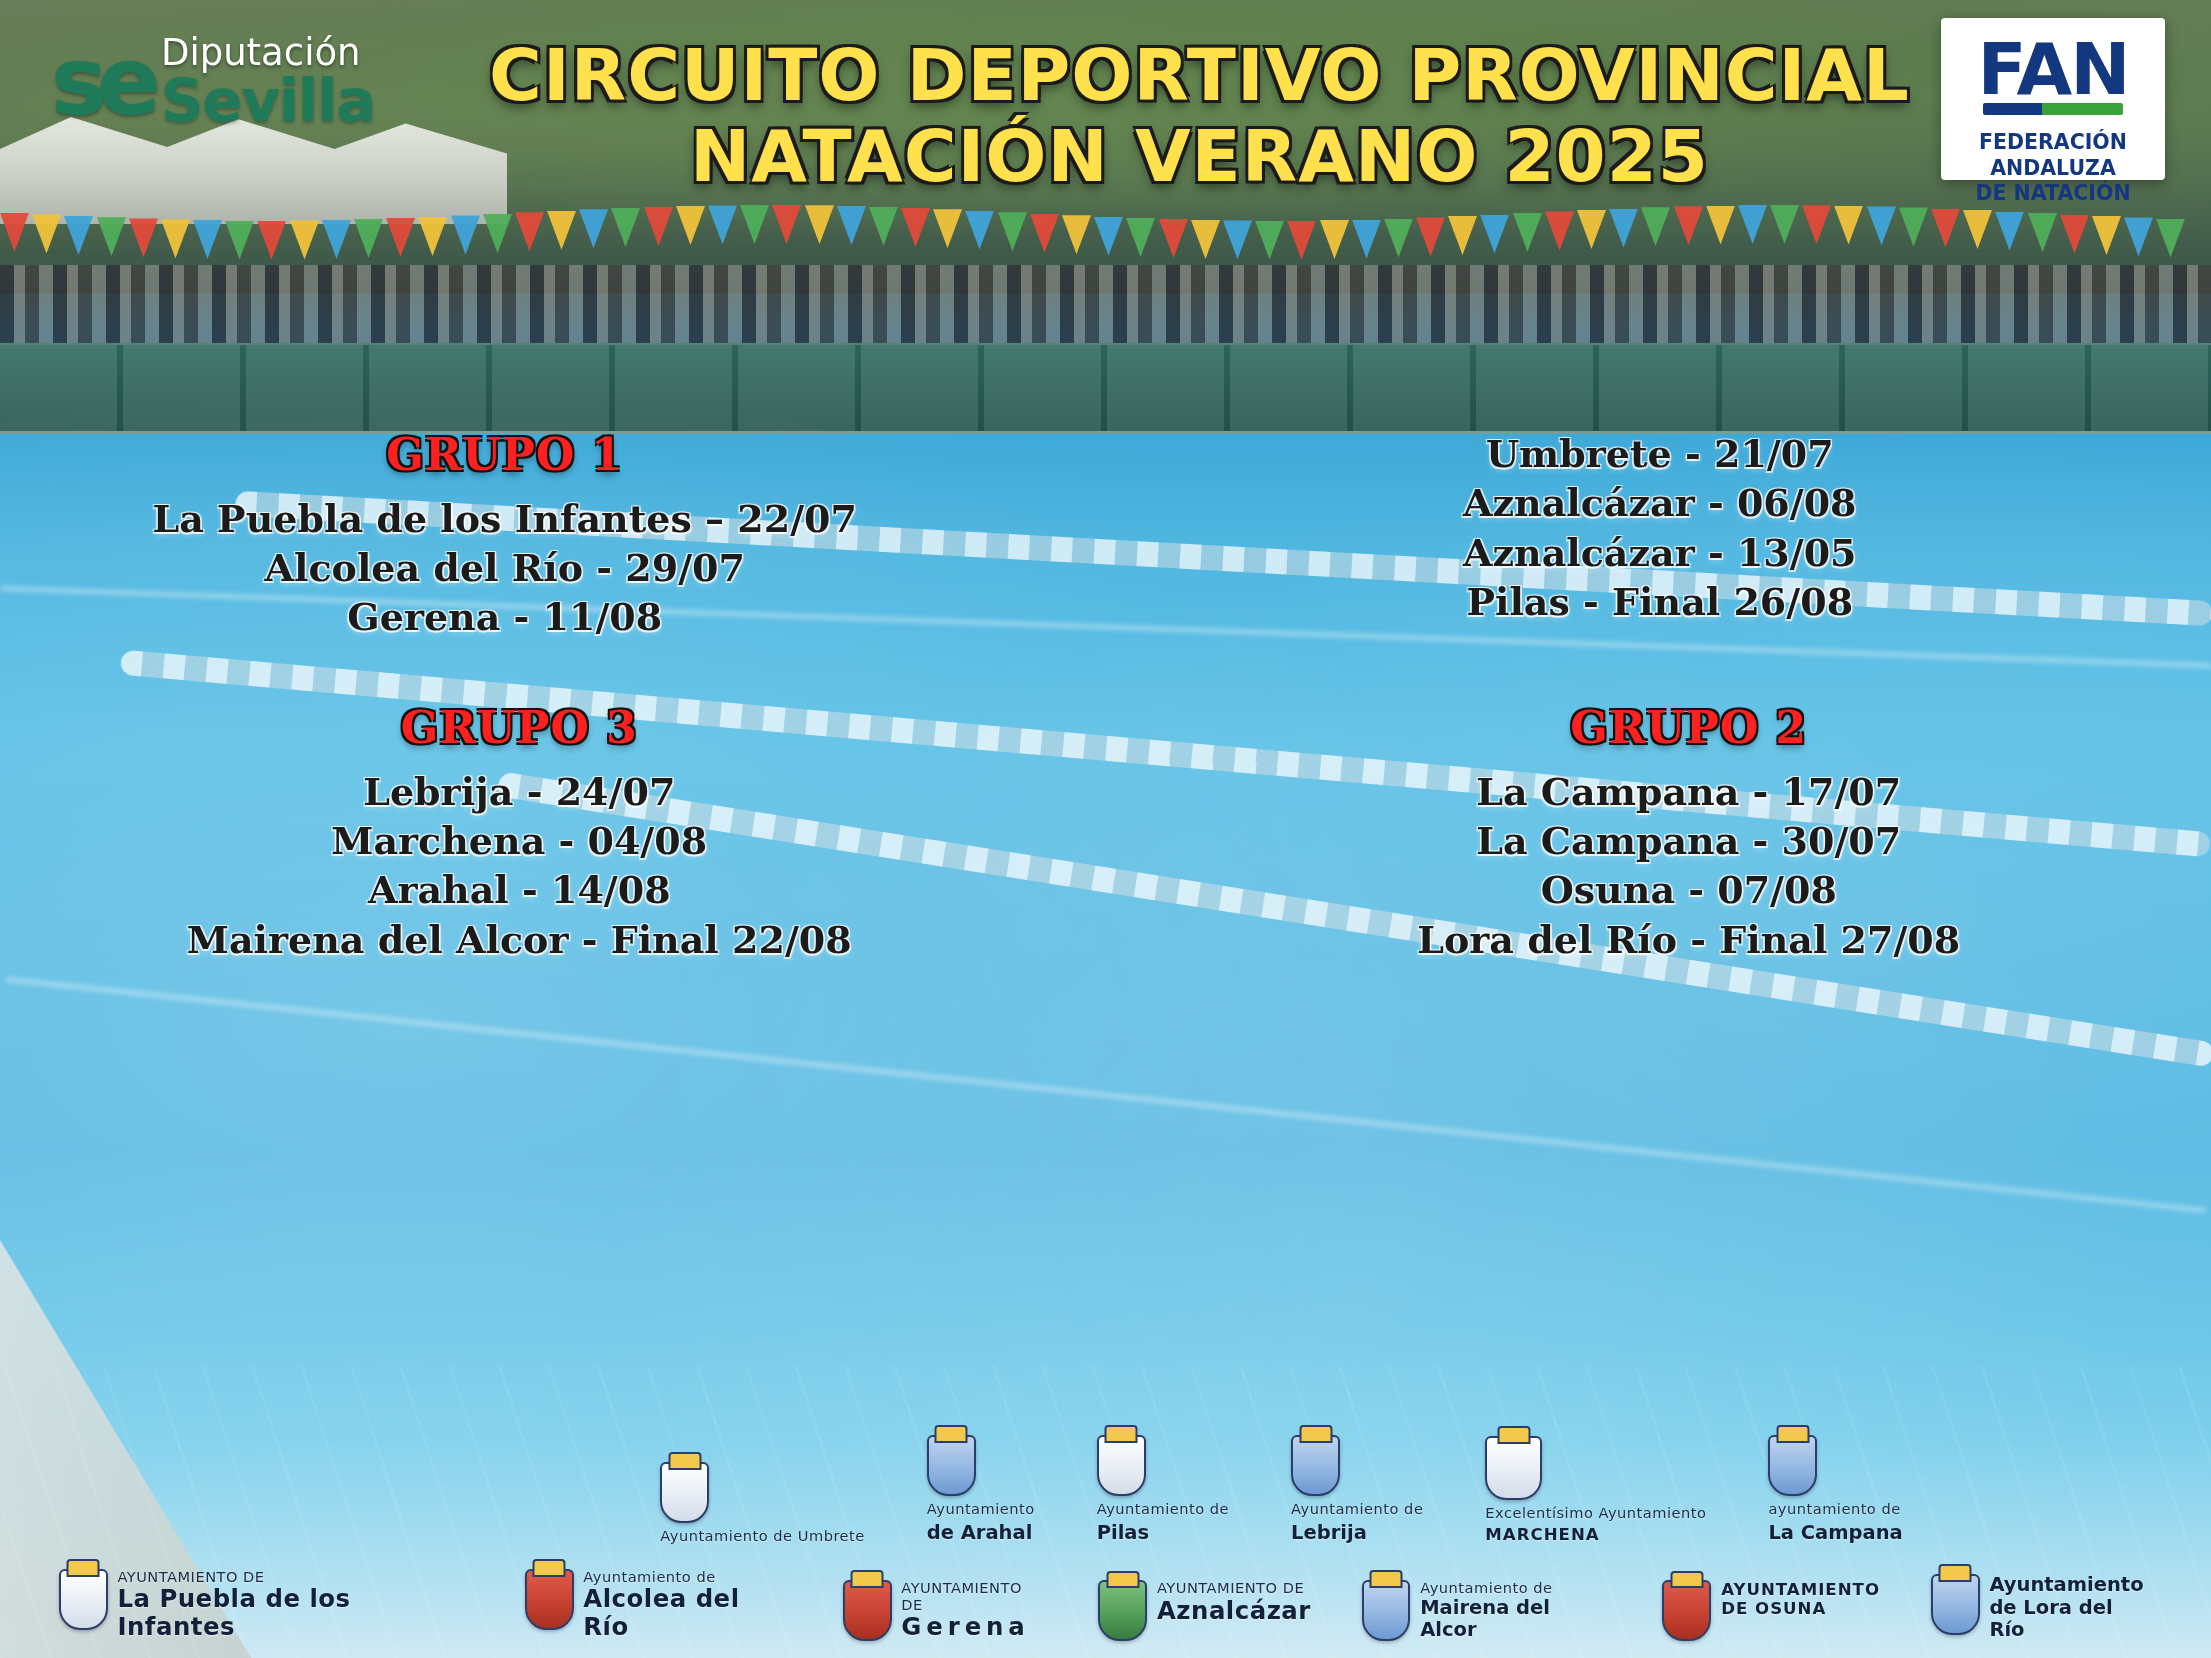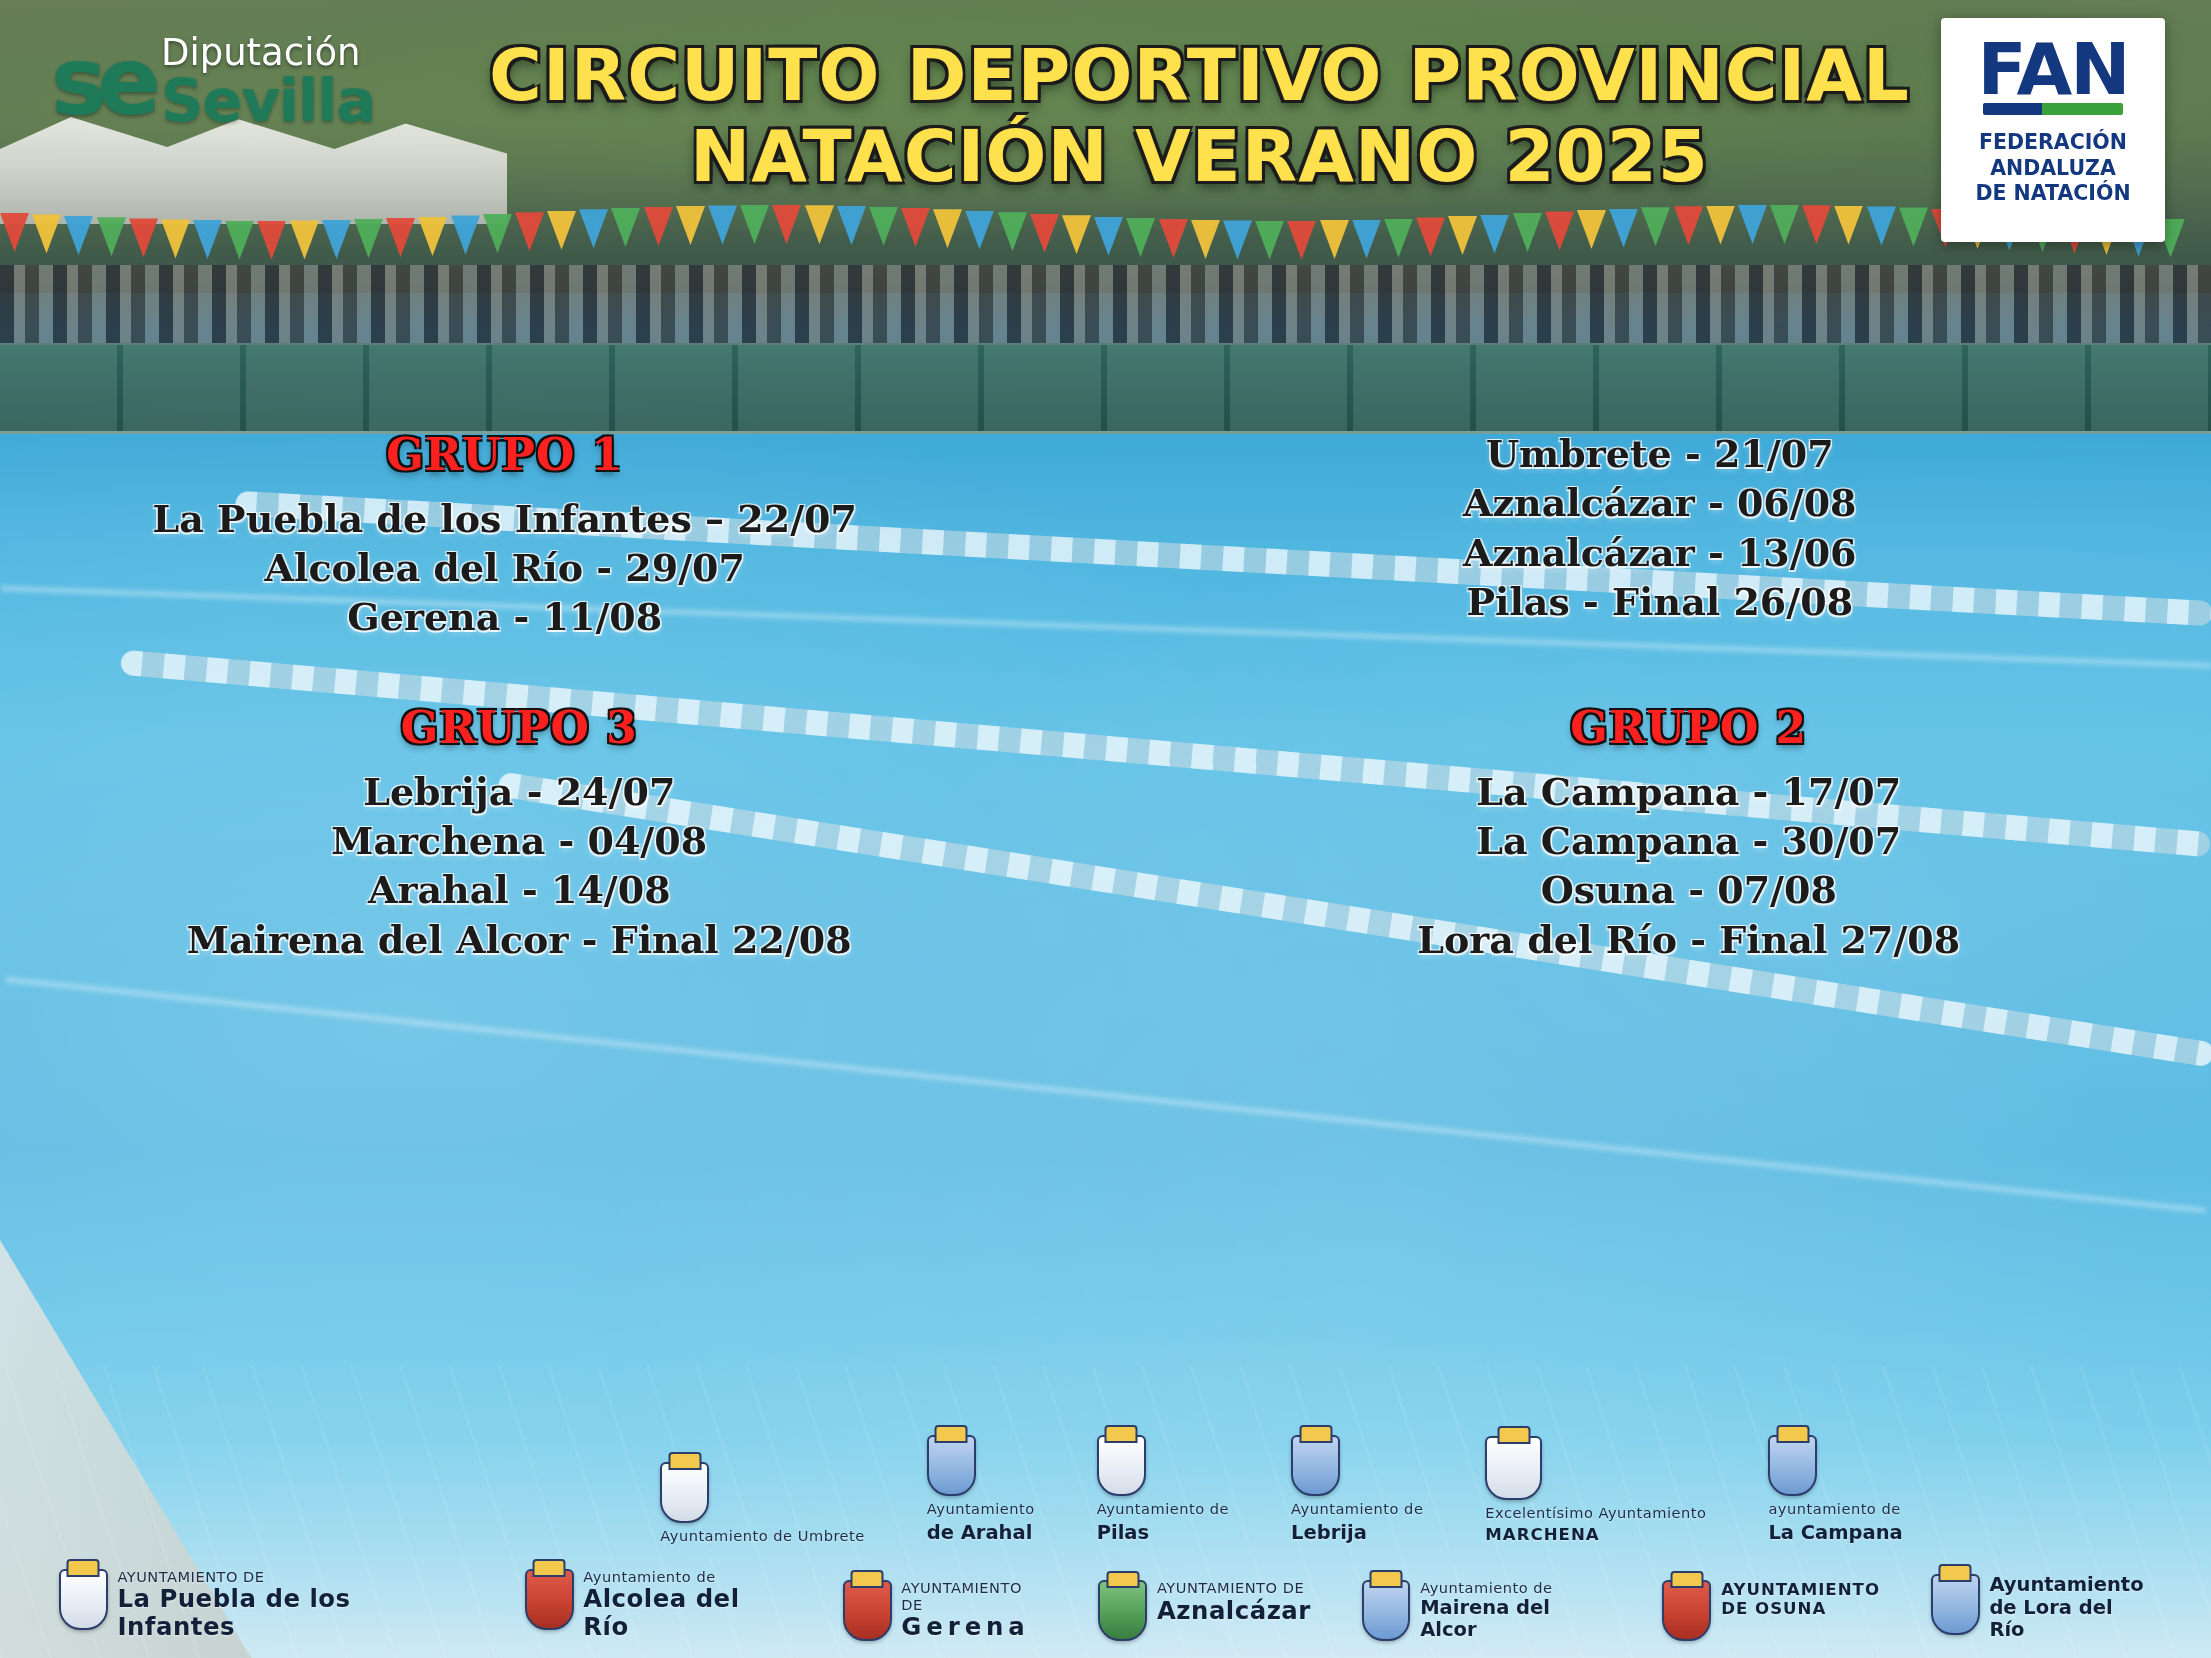--- a/index.html
+++ b/index.html
@@ -150,21 +150,21 @@
     color: #ffe14d;
     text-shadow:
       -2.9px -2.9px 0 #1b1b1b, 2.9px -2.9px 0 #1b1b1b,
       -2.9px 2.9px 0 #1b1b1b, 2.9px 2.9px 0 #1b1b1b,
       0 5.9px 11.7px rgba(0,0,0,0.5);
     line-height: 1.12;
   }
 
   .logo-fan {
     position: absolute; right: 47px; top: 17.6px;
-    width: 224px; height: 224px;
+    width: 224px; height: 162px;
     background: #ffffff;
     border-radius: 3.9px;
     box-shadow: 0 3.9px 13.7px rgba(0,0,0,0.35);
     display: flex; flex-direction: column; align-items: center; justify-content: flex-start;
     padding-top: 15.6px; box-sizing: border-box;
   }
   .fan-mark {
     font-family: "DejaVu Sans", sans-serif;
     font-size: 72px; font-weight: 700; color: #14387f;
     line-height: 1; letter-spacing: -2px;
@@ -402,21 +402,21 @@
     <div class="group-row">
       <div class="group g1">
         <div class="group-title">GRUPO 1</div>
         <div class="group-item">La Puebla de los Infantes – 22/07</div>
         <div class="group-item">Alcolea del Río - 29/07</div>
         <div class="group-item">Gerena - 11/08</div>
       </div>
       <div class="group g2">
         <div class="group-item">Umbrete - 21/07</div>
         <div class="group-item">Aznalcázar - 06/08</div>
-        <div class="group-item">Aznalcázar - 13/06</div>
+        <div class="group-item">Aznalcázar - 13/05</div>
         <div class="group-item">Pilas - Final 26/08</div>
       </div>
     </div>
 
     <div class="group-row row-2">
       <div class="group g3">
         <div class="group-title">GRUPO 3</div>
         <div class="group-item">Lebrija - 24/07</div>
         <div class="group-item">Marchena - 04/08</div>
         <div class="group-item">Arahal - 14/08</div>

